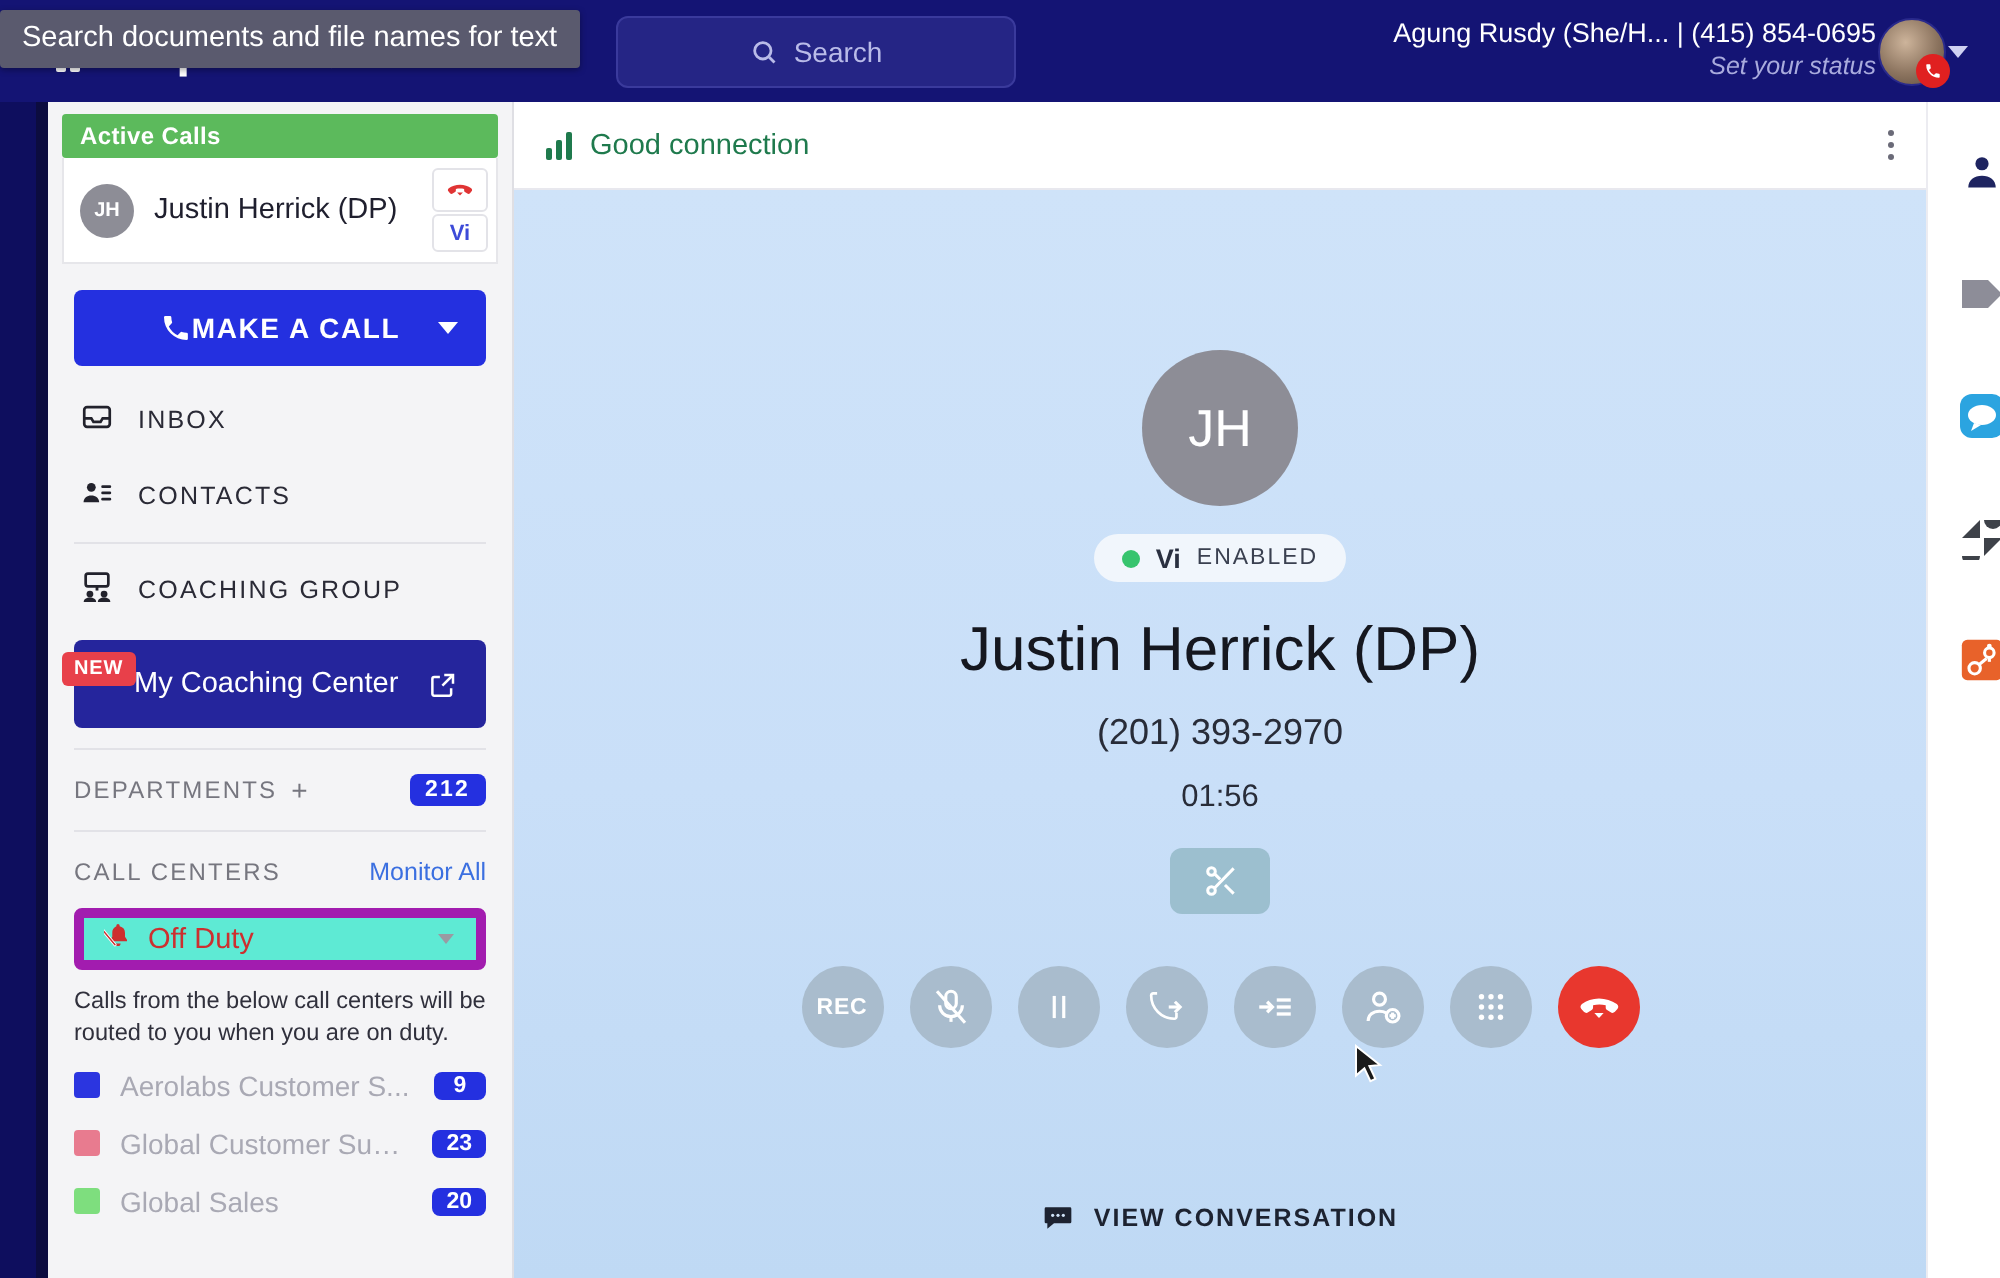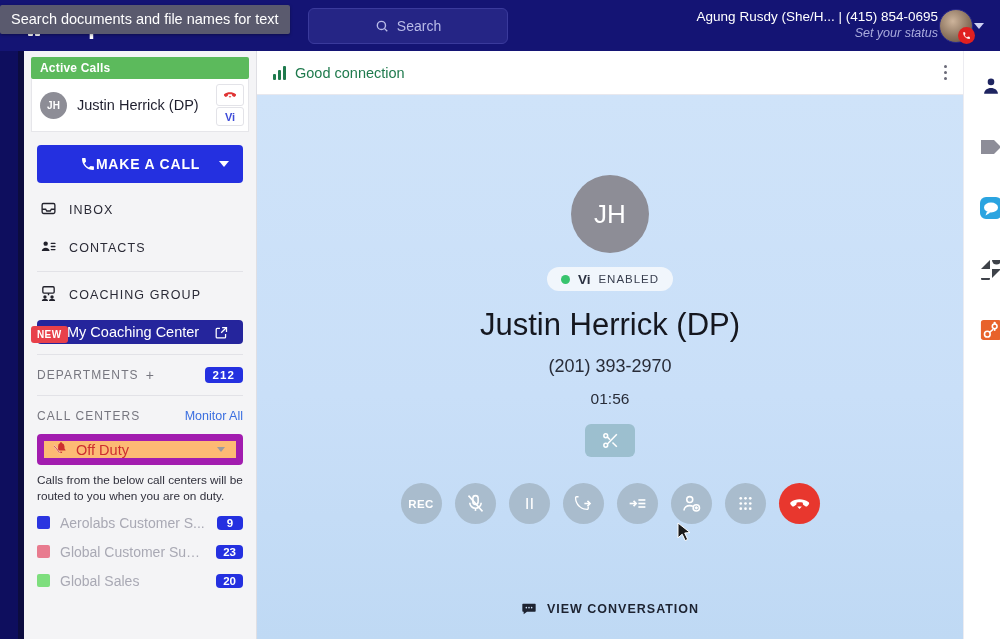--- a/index.html
+++ b/index.html
@@ -115,21 +115,21 @@
     border-right: 5px solid transparent; border-top: 6px solid #fff;
   }
   .navlist { margin-top: 8px; }
   .navitem {
     display: flex; align-items: center; gap: 12px;
     padding: 9px 0 9px 16px; color: #2a2a36;
     font-size: 12.5px; letter-spacing: 1.1px; font-weight: 500;
   }
   .sep { height: 1px; background: #e2e2e7; margin: 4px 13px; }
   .coaching-btn {
-    margin: 6px 13px 0 13px; height: 24px; background: #25259c; border-radius: 4px;
+    margin: 6px 13px 0 13px; height: 44px; background: #25259c; border-radius: 4px;
     display: flex; align-items: center; position: relative;
     color: #fff; font-size: 14.5px;
   }
   .coaching-btn .lbl { margin-left: 30px; }
   .new-badge {
     position: absolute; left: -6px; top: 6px;
     background: #e8404a; color: #fff; font-size: 10px; font-weight: 700;
     padding: 3px 6px; border-radius: 3px; letter-spacing: .4px;
   }
   .coaching-btn .ext { position: absolute; right: 14px; color: #fff; display: flex; }
@@ -137,22 +137,22 @@
     display: flex; align-items: center; padding: 0 13px;
     height: 32px; color: #76767f; font-size: 12px; letter-spacing: 1.1px; font-weight: 500;
   }
   .section-row .plus { margin-left: 7px; color: #76767f; font-size: 14px; }
   .pill {
     margin-left: auto; background: #2430e0; color: #fff; border-radius: 4px;
     font-size: 11.5px; font-weight: 600; padding: 2px 8px; min-width: 30px; text-align: center;
   }
   .monitor-all { margin-left: auto; color: #3b6fe0; font-size: 12.5px; letter-spacing: 0; font-weight: 400; }
   .duty-select {
-    margin: 2px 13px 0 13px; height: 31px; background: #fdba74;
-    border: 7px solid #a21caf; border-radius: 4px;
+    margin: 2px 13px 0 13px; height: 31px; background: #5eead4;
+    border: 5px solid #a21caf; border-radius: 4px;
     display: flex; align-items: center; padding: 0 10px; position: relative;
   }
   .duty-select .dl { margin-left: 8px; color: #cd2f2f; font-size: 14.5px; }
   .duty-select .dcaret {
     position: absolute; right: 11px;
     width: 0; height: 0; border-left: 4.5px solid transparent;
     border-right: 4.5px solid transparent; border-top: 5px solid #9a9aa2;
   }
   .routing-note {
     margin: 8px 13px 4px 13px; color: #30303c; font-size: 11.8px; line-height: 1.32;

